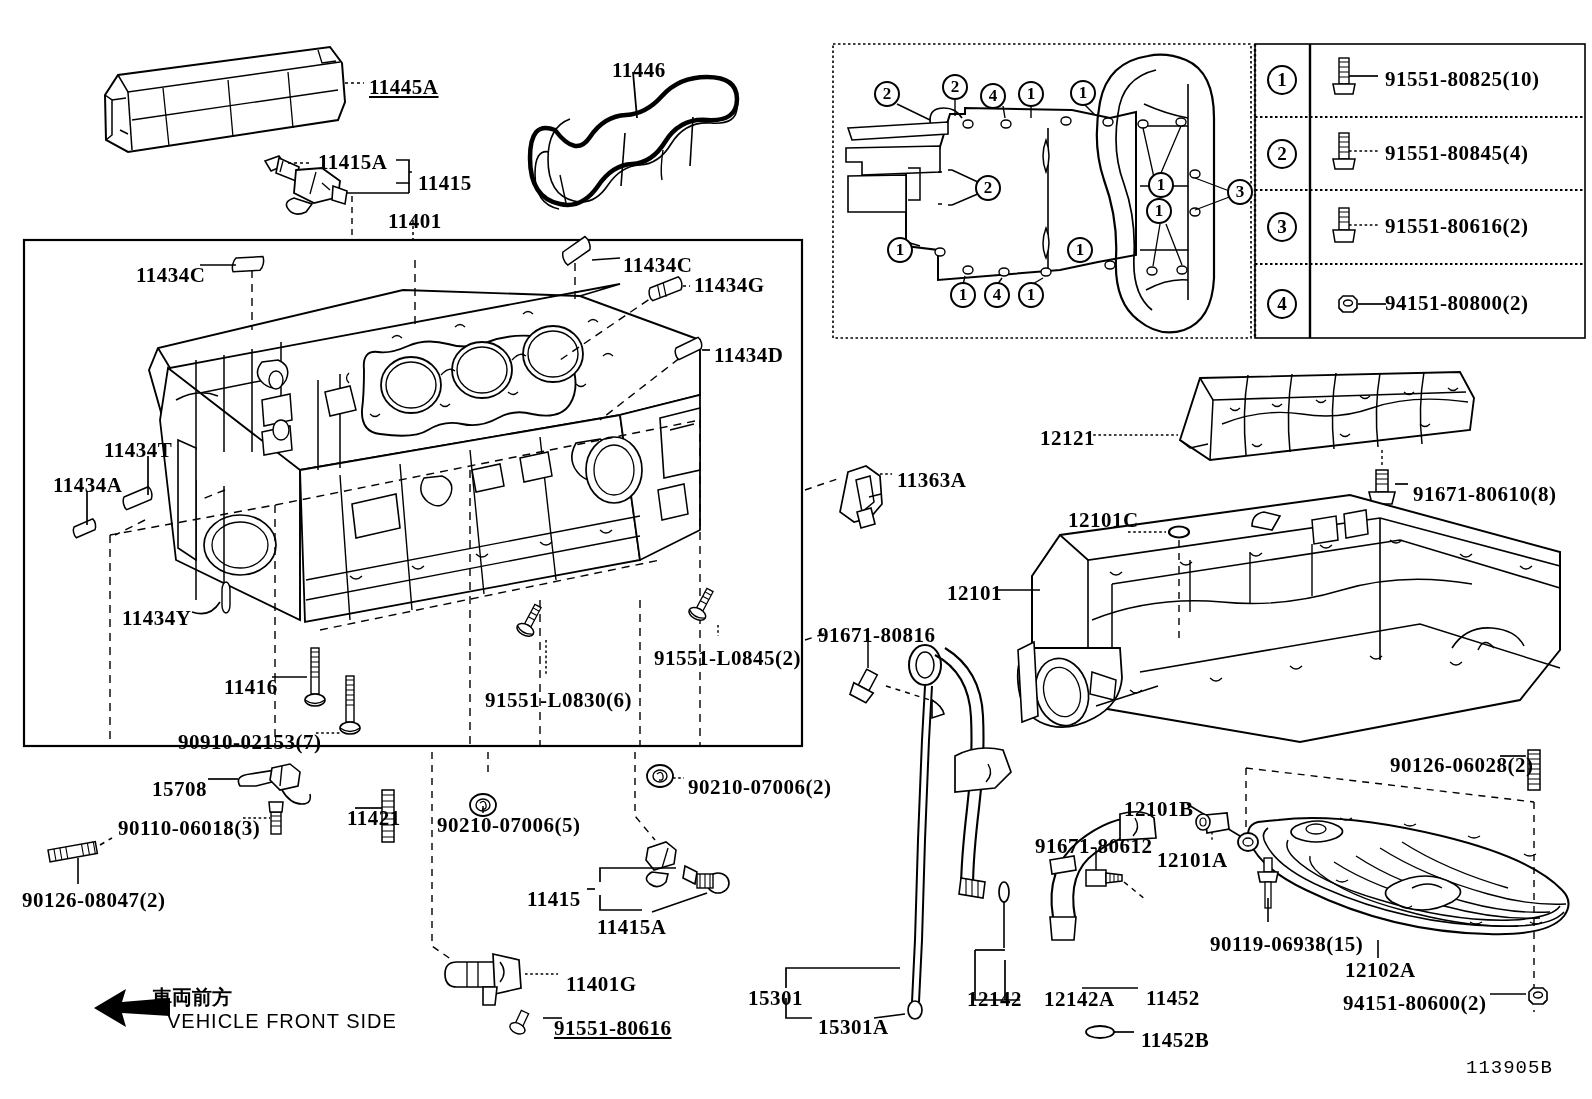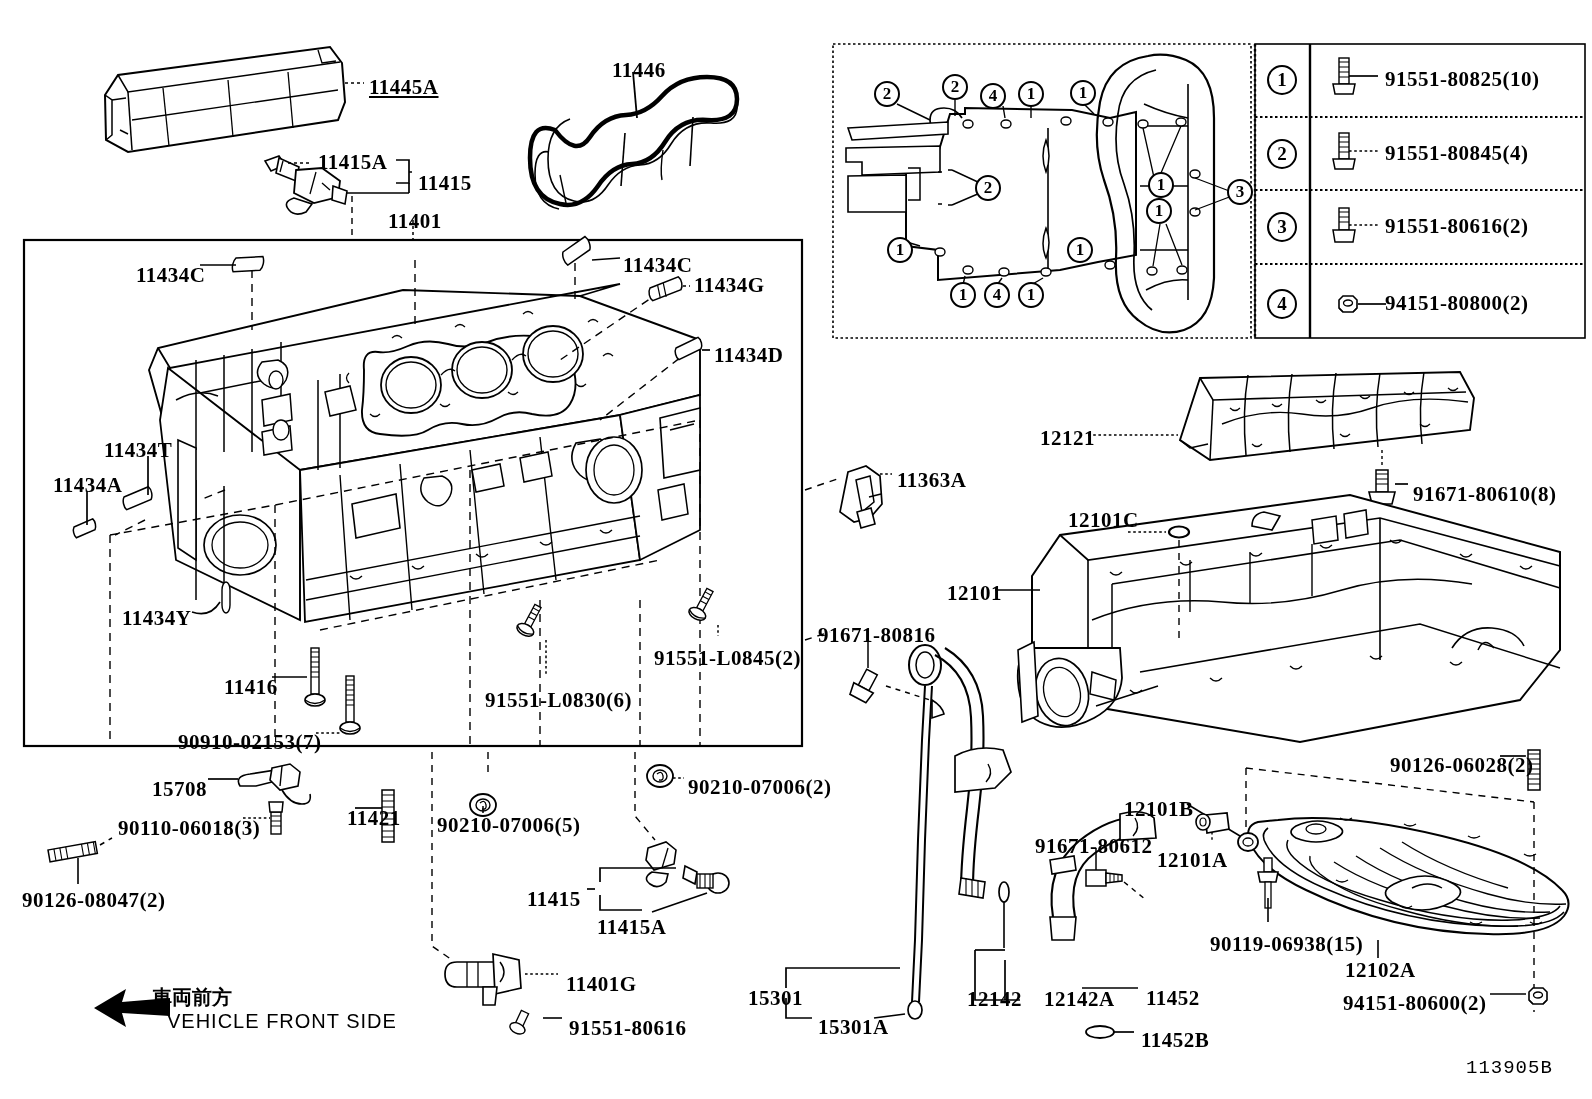--- a/index.html
+++ b/index.html
@@ -667,21 +667,21 @@
     <div class="lbl" style="left: 818px; top: 625px;">91671-80816</div>
     <div class="lbl" style="left: 152px; top: 779px;">15708</div>
     <div class="lbl" style="left: 118px; top: 818px;">90110-06018(3)</div>
     <div class="lbl" style="left: 311px; top: 808px; margin-left: 36px;">11421</div>
     <div class="lbl" style="left: 22px; top: 890px;">90126-08047(2)</div>
     <div class="lbl" style="left: 437px; top: 815px;">90210-07006(5)</div>
     <div class="lbl" style="left: 688px; top: 777px;">90210-07006(2)</div>
     <div class="lbl" style="left: 527px; top: 889px;">11415</div>
     <div class="lbl" style="left: 597px; top: 917px;">11415A</div>
     <div class="lbl" style="left: 566px; top: 974px; text-align: right;">11401G</div>
-    <div class="lbl" style="left: 569px; top: 1018px;">91551-80616</div>
+    <div class="lbl" style="left: 554px; top: 1018px; text-decoration: underline;">91551-80616</div>
     <div class="lbl" style="left: 748px; top: 988px;">15301</div>
     <div class="lbl" style="left: 818px; top: 1017px;">15301A</div>
     <div class="lbl" style="left: 1044px; top: 953px; margin-top: 36px;">12142A</div>
     <div class="lbl" style="left: 967px; top: 989px;">12142</div>
     <div class="lbl" style="left: 1035px; top: 836px;">91671-80612</div>
     <div class="lbl" style="left: 1146px; top: 988px;">11452</div>
     <div class="lbl" style="left: 1141px; top: 1030px;">11452B</div>
     <div class="lbl" style="left: 1124px; top: 799px;">12101B</div>
     <div class="lbl" style="left: 1157px; top: 850px; text-align: center;">12101A</div>
     <div class="lbl" style="left: 1210px; top: 934px;">90119-06938(15)</div>

